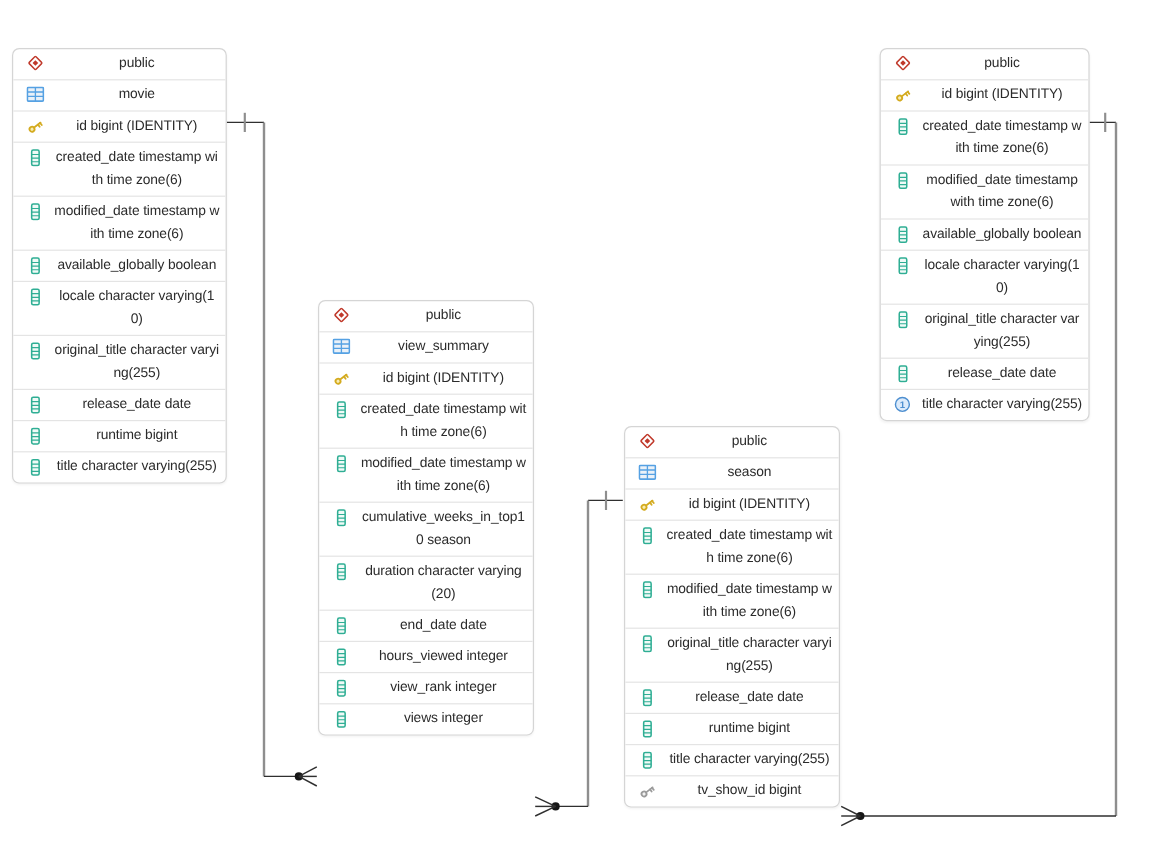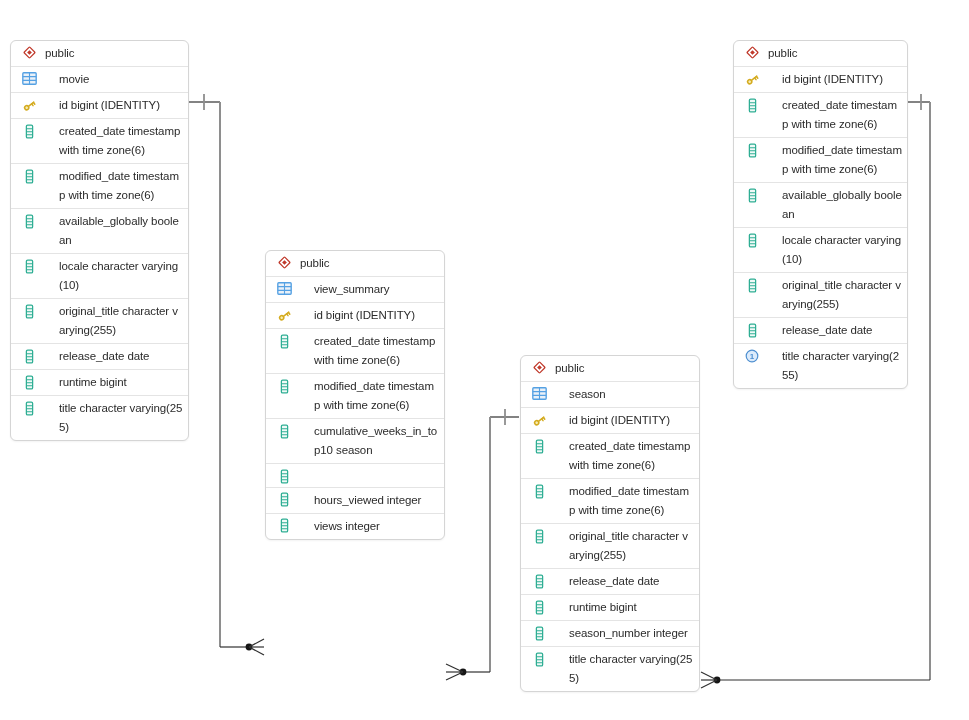--- a/index.html
+++ b/index.html
@@ -2,41 +2,41 @@
 <html style="--c-schema: #c0392b; --c-table: #55a1e3; --c-pk: #d4ab1f; --c-fk: #9b9b9b; --c-col: #2fae94; --c-uniq: #4e8fd0; --c-wire: #2f2f2f; --c-wire2: #8e8e8e; --c-border: #d5d5d5; --c-row_divider: #e4e4e4; --c-text: #2b2b2b;"><head>
 <meta charset="utf-8">
 <style>
   html,body{margin:0;padding:0;}
   body{
     width:969px;height:720px;position:relative;overflow:hidden;
     background:#ffffff;
     font-family:"Liberation Sans", sans-serif;
     color:var(--c-text,#2b2b2b);
   }
-  .canvas{position:absolute;inset:0;}
+  .canvas{position:absolute;inset:0;text-align:center;}
   .wires{position:absolute;left:0;top:0;}
   .wire-h{stroke:var(--c-wire,#2f2f2f);stroke-width:1.2;fill:none;}
   .wire-v{stroke:var(--c-wire2,#8e8e8e);stroke-width:2;fill:none;}
   .wire-tick{stroke:var(--c-wire2,#8e8e8e);stroke-width:1.8;}
   .wire-dot{fill:#161616;}
   .erd-table{
     position:absolute;
     background:#ffffff;
     border:1px solid var(--c-border,#d5d5d5);
     border-radius:6px;
     box-shadow:0 1px 2px rgba(0,0,0,0.05);
     overflow:hidden;
     box-sizing:border-box;
   }
   .row{
     display:flex;align-items:flex-start;
     padding:3px 5px 3px 10px;
     font-size:11.5px;line-height:19px;letter-spacing:-0.1px;
   }
-  .row + .row{border-top:1px solid var(--c-row_divider,#e4e4e4);gap:14px;}
+  .row + .row{border-top:1px solid var(--c-row_divider,#e4e4e4);}
   .row .icon{
     flex:0 0 16px;width:16px;margin-right:8px;margin-top:1.5px;
     display:flex;justify-content:center;
   }
   .row .txt{
     flex:1;min-width:0;
     word-break:break-all;
   }
 </style>
 </head>
@@ -277,31 +277,54 @@
       </div>
       <div class="row">
         <span class="icon">
           <svg width="11" height="15" viewBox="0 0 12 16">
             <rect x="2.6" y="1" width="6.8" height="14" rx="1.4" fill="#f0faf7" stroke="var(--c-col)" stroke-width="1.4"></rect>
             <line x1="2.6" y1="5" x2="9.4" y2="5" stroke="var(--c-col)" stroke-width="1.1"></line>
             <line x1="2.6" y1="8.3" x2="9.4" y2="8.3" stroke="var(--c-col)" stroke-width="1.1"></line>
             <line x1="2.6" y1="11.6" x2="9.4" y2="11.6" stroke="var(--c-col)" stroke-width="1.1"></line>
           </svg>
         </span>
+        <span class="txt">duration character varying(20)</span>
+      </div>
+      <div class="row">
+        <span class="icon">
+          <svg width="11" height="15" viewBox="0 0 12 16">
+            <rect x="2.6" y="1" width="6.8" height="14" rx="1.4" fill="#f0faf7" stroke="var(--c-col)" stroke-width="1.4"></rect>
+            <line x1="2.6" y1="5" x2="9.4" y2="5" stroke="var(--c-col)" stroke-width="1.1"></line>
+            <line x1="2.6" y1="8.3" x2="9.4" y2="8.3" stroke="var(--c-col)" stroke-width="1.1"></line>
+            <line x1="2.6" y1="11.6" x2="9.4" y2="11.6" stroke="var(--c-col)" stroke-width="1.1"></line>
+          </svg>
+        </span>
+        <span class="txt">end_date date</span>
       </div>
       <div class="row">
         <span class="icon">
           <svg width="11" height="15" viewBox="0 0 12 16">
             <rect x="2.6" y="1" width="6.8" height="14" rx="1.4" fill="#f0faf7" stroke="var(--c-col)" stroke-width="1.4"></rect>
             <line x1="2.6" y1="5" x2="9.4" y2="5" stroke="var(--c-col)" stroke-width="1.1"></line>
             <line x1="2.6" y1="8.3" x2="9.4" y2="8.3" stroke="var(--c-col)" stroke-width="1.1"></line>
             <line x1="2.6" y1="11.6" x2="9.4" y2="11.6" stroke="var(--c-col)" stroke-width="1.1"></line>
           </svg>
         </span>
         <span class="txt">hours_viewed integer</span>
+      </div>
+      <div class="row">
+        <span class="icon">
+          <svg width="11" height="15" viewBox="0 0 12 16">
+            <rect x="2.6" y="1" width="6.8" height="14" rx="1.4" fill="#f0faf7" stroke="var(--c-col)" stroke-width="1.4"></rect>
+            <line x1="2.6" y1="5" x2="9.4" y2="5" stroke="var(--c-col)" stroke-width="1.1"></line>
+            <line x1="2.6" y1="8.3" x2="9.4" y2="8.3" stroke="var(--c-col)" stroke-width="1.1"></line>
+            <line x1="2.6" y1="11.6" x2="9.4" y2="11.6" stroke="var(--c-col)" stroke-width="1.1"></line>
+          </svg>
+        </span>
+        <span class="txt">view_rank integer</span>
       </div>
       <div class="row">
         <span class="icon">
           <svg width="11" height="15" viewBox="0 0 12 16">
             <rect x="2.6" y="1" width="6.8" height="14" rx="1.4" fill="#f0faf7" stroke="var(--c-col)" stroke-width="1.4"></rect>
             <line x1="2.6" y1="5" x2="9.4" y2="5" stroke="var(--c-col)" stroke-width="1.1"></line>
             <line x1="2.6" y1="8.3" x2="9.4" y2="8.3" stroke="var(--c-col)" stroke-width="1.1"></line>
             <line x1="2.6" y1="11.6" x2="9.4" y2="11.6" stroke="var(--c-col)" stroke-width="1.1"></line>
           </svg>
         </span>
@@ -402,32 +425,34 @@
       </div>
       <div class="row">
         <span class="icon">
           <svg width="11" height="15" viewBox="0 0 12 16">
             <rect x="2.6" y="1" width="6.8" height="14" rx="1.4" fill="#f0faf7" stroke="var(--c-col)" stroke-width="1.4"></rect>
             <line x1="2.6" y1="5" x2="9.4" y2="5" stroke="var(--c-col)" stroke-width="1.1"></line>
             <line x1="2.6" y1="8.3" x2="9.4" y2="8.3" stroke="var(--c-col)" stroke-width="1.1"></line>
             <line x1="2.6" y1="11.6" x2="9.4" y2="11.6" stroke="var(--c-col)" stroke-width="1.1"></line>
           </svg>
         </span>
-        <span class="txt">season_number integer</span>
-      </div>
-      <div class="row">
-        <span class="icon">
-          <svg width="11" height="15" viewBox="0 0 12 16">
-            <rect x="2.6" y="1" width="6.8" height="14" rx="1.4" fill="#f0faf7" stroke="var(--c-col)" stroke-width="1.4"></rect>
-            <line x1="2.6" y1="5" x2="9.4" y2="5" stroke="var(--c-col)" stroke-width="1.1"></line>
-            <line x1="2.6" y1="8.3" x2="9.4" y2="8.3" stroke="var(--c-col)" stroke-width="1.1"></line>
-            <line x1="2.6" y1="11.6" x2="9.4" y2="11.6" stroke="var(--c-col)" stroke-width="1.1"></line>
-          </svg>
-        </span>
         <span class="txt">title character varying(255)</span>
+      </div>
+      <div class="row">
+        <span class="icon">
+          <svg width="15" height="15" viewBox="0 0 16 16">
+            <g transform="rotate(-38 8 8)" fill="none" stroke="var(--c-fk)" stroke-width="1.6" stroke-linecap="round">
+              <circle cx="4.2" cy="8" r="2.2" fill="#f1f1f1"></circle>
+              <path d="M6.6 8h7.2"></path>
+              <path d="M10.9 8v2.4"></path>
+              <path d="M13.3 8v2.4"></path>
+            </g>
+          </svg>
+        </span>
+        <span class="txt">tv_show_id bigint</span>
       </div>
     </div>
 
   <div class="erd-table" style="left:733px; top:40px; width:175px;">
       <div class="row">
         <span class="icon">
           <svg width="13" height="13" viewBox="0 0 14 14">
             <g transform="rotate(45 7 7)">
               <rect x="2.7" y="2.7" width="8.6" height="8.6" rx="0.8" fill="#fff" stroke="var(--c-schema)" stroke-width="1.3"></rect>
               <rect x="5.2" y="5.2" width="3.6" height="3.6" fill="var(--c-schema)"></rect>

